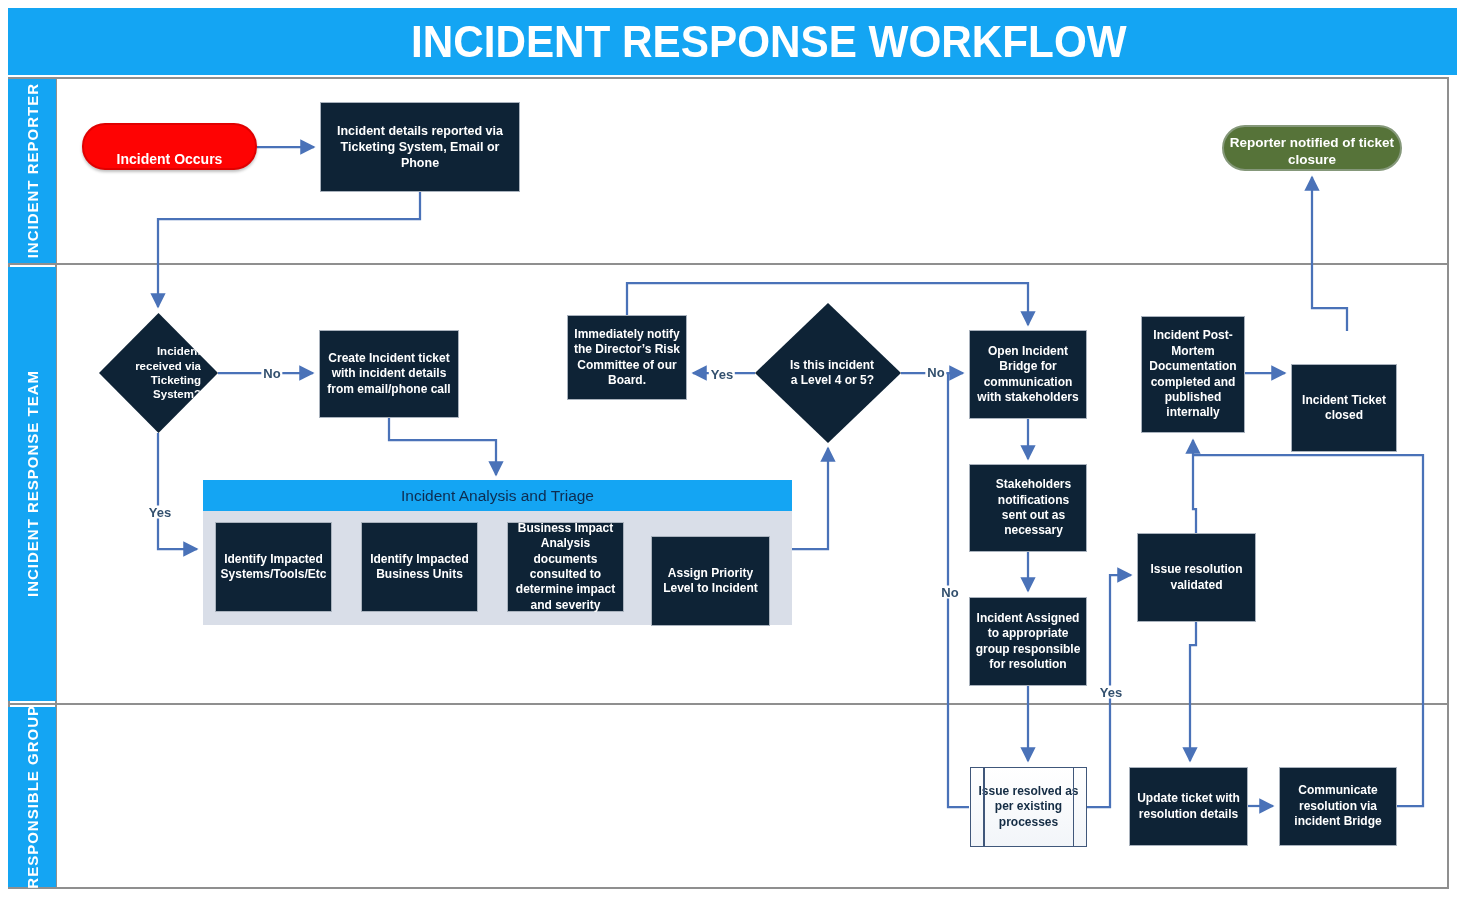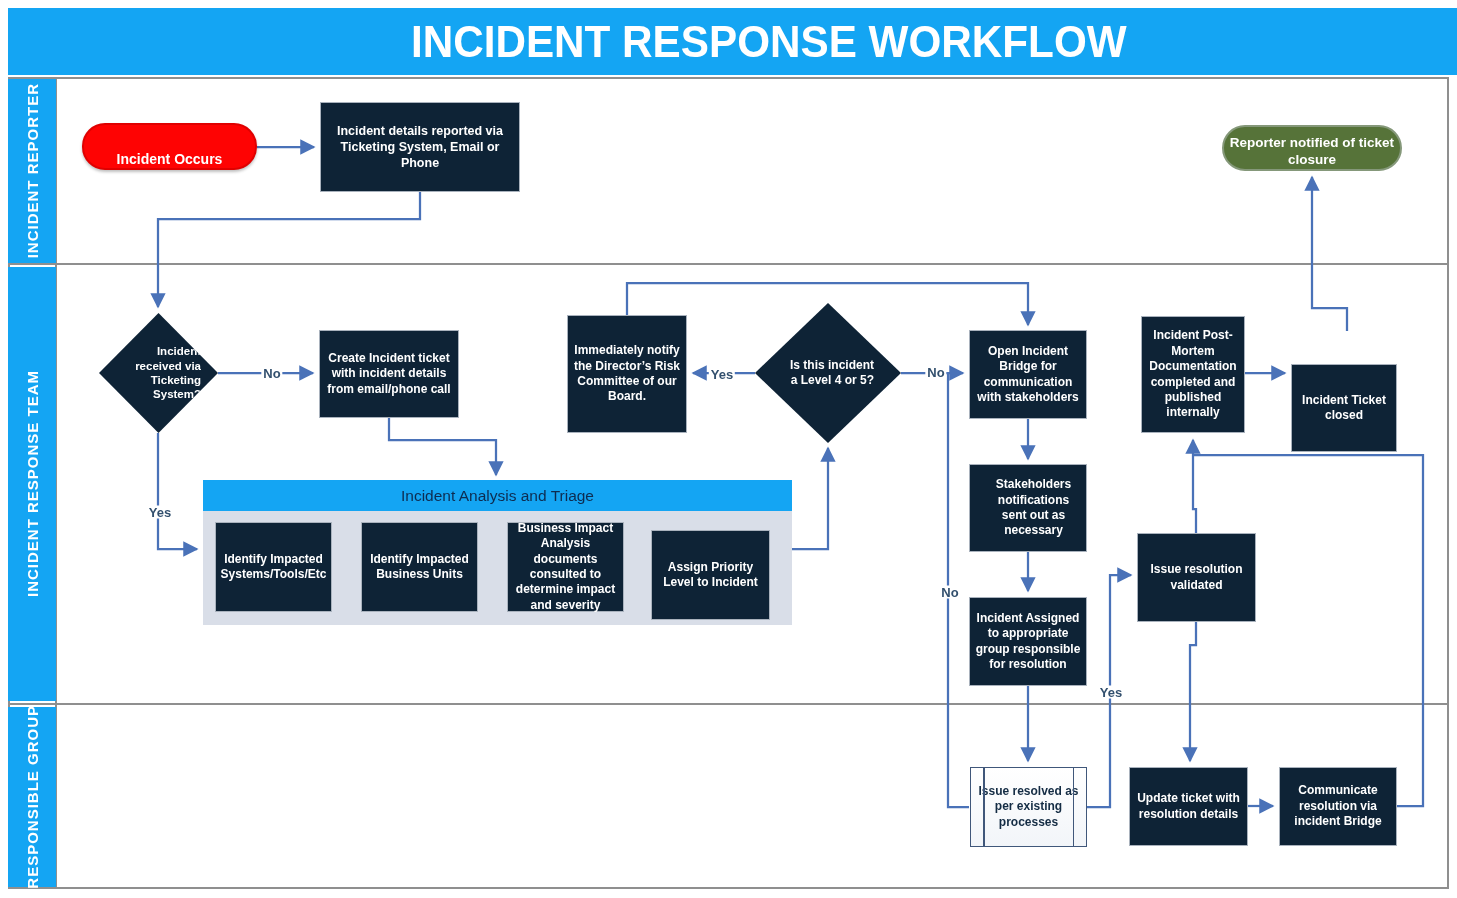--- a/index.html
+++ b/index.html
@@ -109,21 +109,21 @@
   <div class="pill green" style="left:1222px;top:125px;width:180px;height:46px;">
     <span>Reporter notified of ticket closure</span>
   </div>
 
   <div class="diamond" style="left:99px;top:313px;width:119px;height:120px;font-size:11.5px;padding:0 17px;">
     <span>Incident received via Ticketing System?</span>
   </div>
   <div class="node" style="left:319px;top:330px;width:140px;height:88px;">
     <span>Create Incident ticket with incident details from email/phone call</span>
   </div>
-  <div class="node" style="left:567px;top:315px;width:120px;height:118px;">
+  <div class="node" style="left:567px;top:315px;width:120px;height:85px;">
     <span>Immediately notify the Director’s Risk Committee of our Board.</span>
   </div>
   <div class="diamond" style="left:755px;top:303px;width:146px;height:140px;font-size:12px;padding:0 27px;">
     <span>Is this incident a Level 4 or 5?</span>
   </div>
   <div class="node" style="left:969px;top:330px;width:118px;height:89px;">
     <span>Open Incident Bridge for communication with stakeholders</span>
   </div>
   <div class="node" style="left:969px;top:464px;width:118px;height:88px;padding-left:16px;">
     <span>Stakeholders notifications sent out as necessary</span>
@@ -147,21 +147,21 @@
     </div>
     <div class="node" style="left:12px;top:42px;width:117px;height:90px;">
       <span>Identify Impacted Systems/Tools/Etc</span>
     </div>
     <div class="node" style="left:158px;top:42px;width:117px;height:90px;">
       <span>Identify Impacted Business Units</span>
     </div>
     <div class="node" style="left:304px;top:42px;width:117px;height:90px;">
       <span>Business Impact Analysis documents consulted to determine impact and severity</span>
     </div>
-    <div class="node" style="left:448px;top:50px;width:119px;height:90px;">
+    <div class="node" style="left:448px;top:56px;width:119px;height:90px;">
       <span>Assign Priority Level to Incident</span>
     </div>
   </div>
 
   <div class="pp" style="left:970px;top:767px;width:117px;height:80px;">
     <span>Issue resolved as per existing processes</span>
   </div>
   <div class="node" style="left:1129px;top:767px;width:119px;height:79px;">
     <span>Update ticket with resolution details</span>
   </div>

